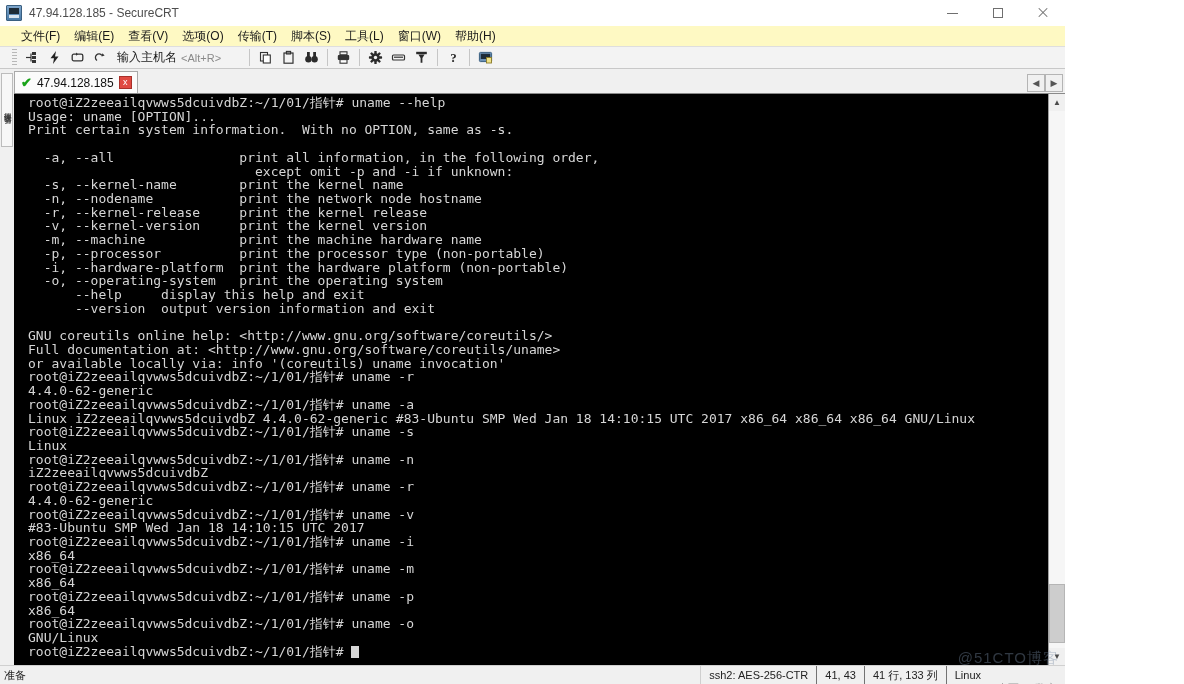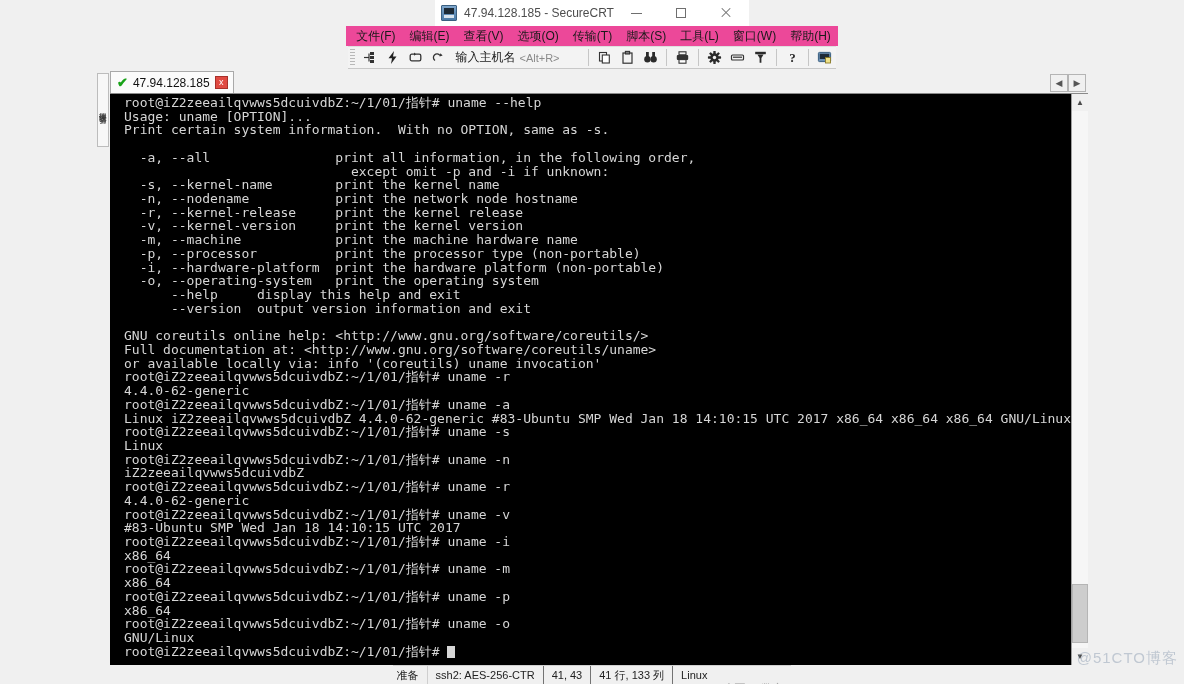--- a/index.html
+++ b/index.html
@@ -3,25 +3,24 @@
 <meta charset="utf-8">
 <style>
   * { box-sizing: border-box; margin: 0; padding: 0; }
   html, body {
     width: 1184px; height: 684px;
     overflow: hidden;
     background: #ffffff;
     font-family: "Liberation Sans", sans-serif;
   }
   #app {
-    width: 1184px; height: 684px;
+    width: 1065px; height: 684px;
     display: flex; flex-direction: column;
     background: #f0f0f0;
     position: relative;
-    align-items: center;
   }
 
   
   .titlebar {
     height: 26px;
     background: #ffffff;
     display: flex; align-items: center;
     flex: 0 0 26px;
     border-bottom: 0px solid #e4e4e4;
   }
@@ -60,39 +59,39 @@
   .wb-close::before, .wb-close::after {
     content:""; position:absolute; left:0; top:5px; width:12px; height:1px;
     background:#6f6f6f;
   }
   .wb-close::before { transform: rotate(45deg); }
   .wb-close::after  { transform: rotate(-45deg); }
 
   
   .menubar {
     height: 20px; flex: 0 0 20px;
-    background: #ec4899;
+    background: #fef9c3;
     display: flex; align-items: center;
-    padding-left: 3px;
+    padding-left: 14px;
   }
   .menu-item {
     font-size: 12px; color: #1a1a1a;
     padding: 2px 7px;
     white-space: nowrap;
     cursor: default;
   }
 
   
   .toolbar {
     height: 23px; flex: 0 0 23px;
     background: #f3f3f3;
     border-top: 1px solid #dedede;
     border-bottom: 1px solid #c8c8c8;
     display: flex; align-items: center;
-    padding-left: 2px;
+    padding-left: 12px;
     position: relative;
   }
   .tb-grip {
     width: 5px; height: 17px; margin-right: 3px;
     background:
       repeating-linear-gradient(to bottom, #b8b8b8 0 1px, transparent 1px 3px);
     flex: 0 0 5px;
   }
   .tb-btn {
     width: 23px; height: 21px;

